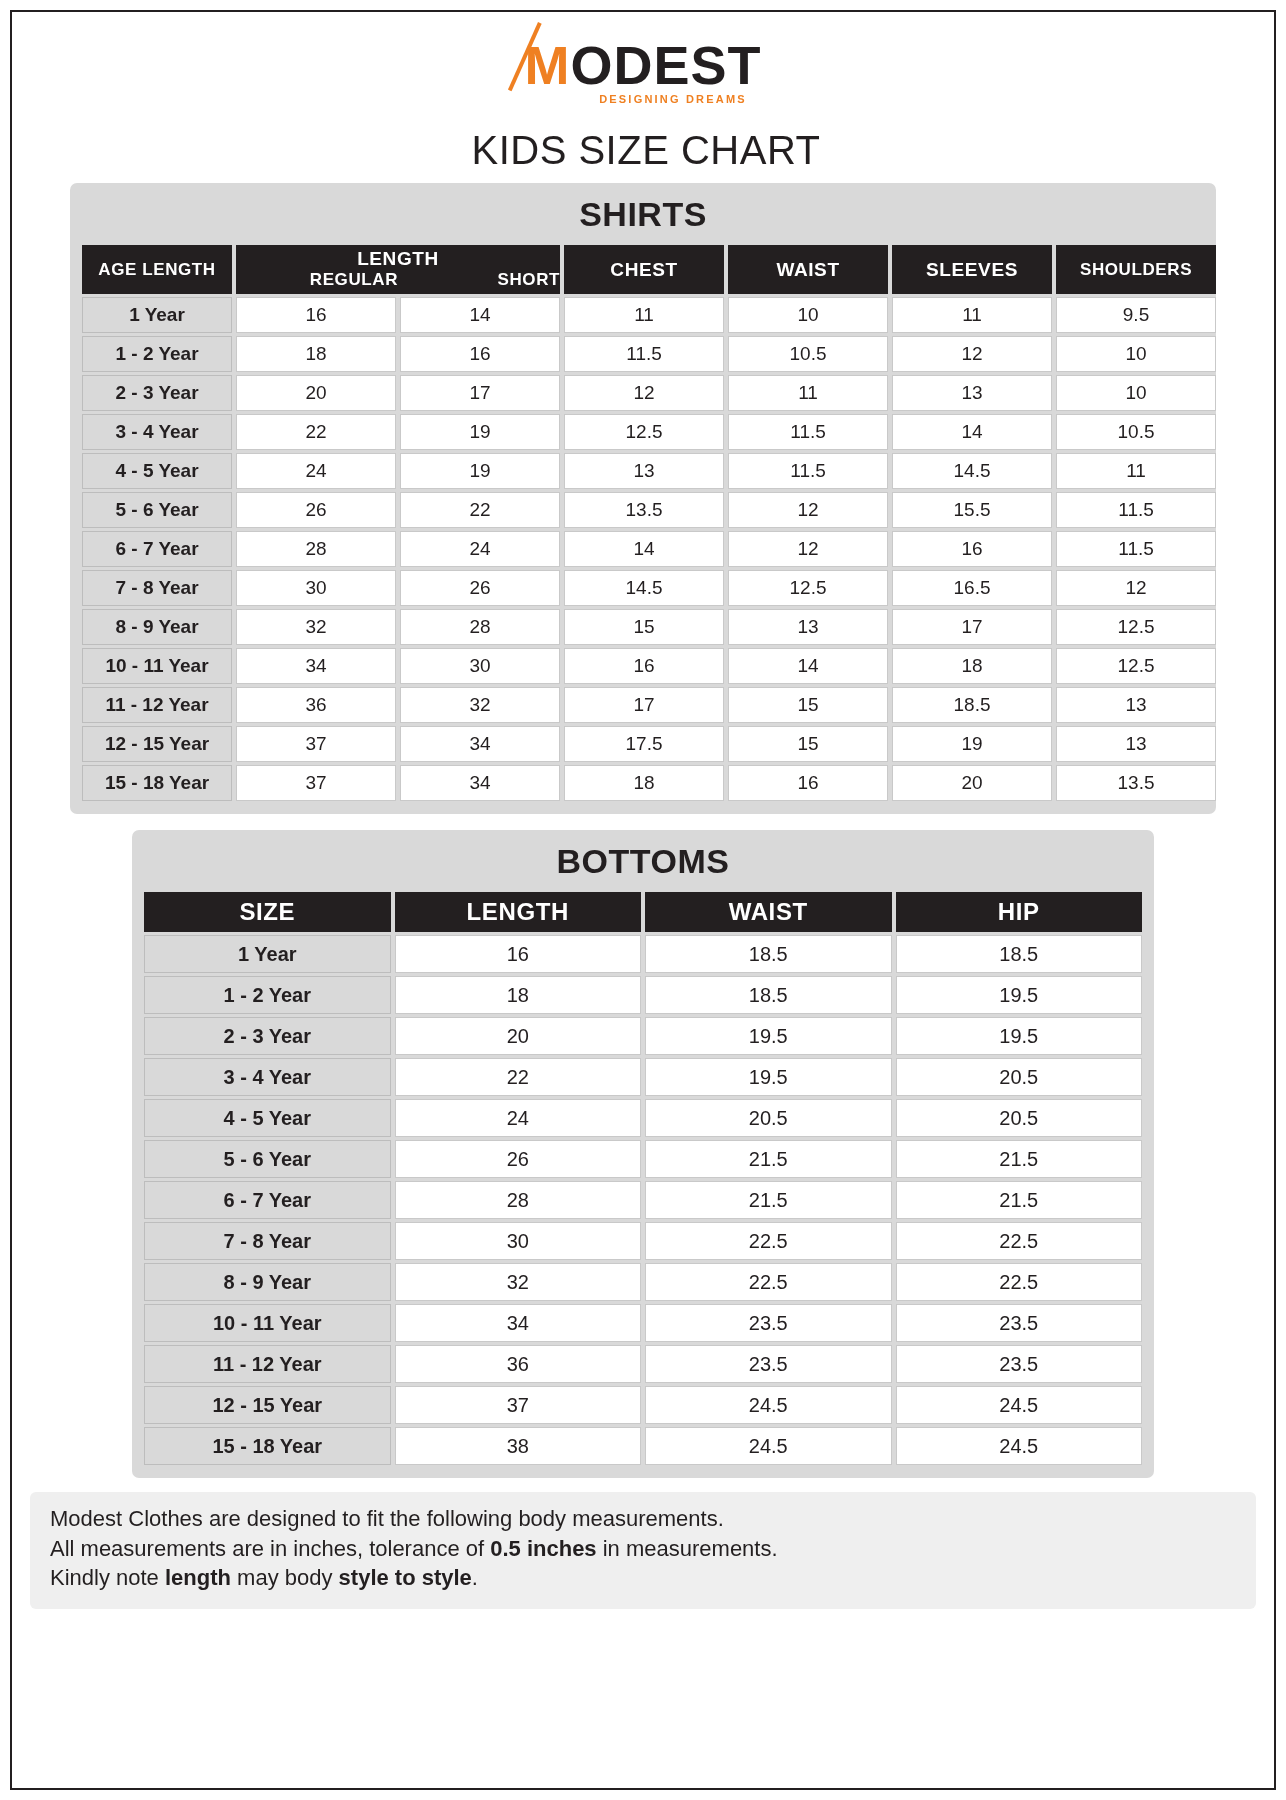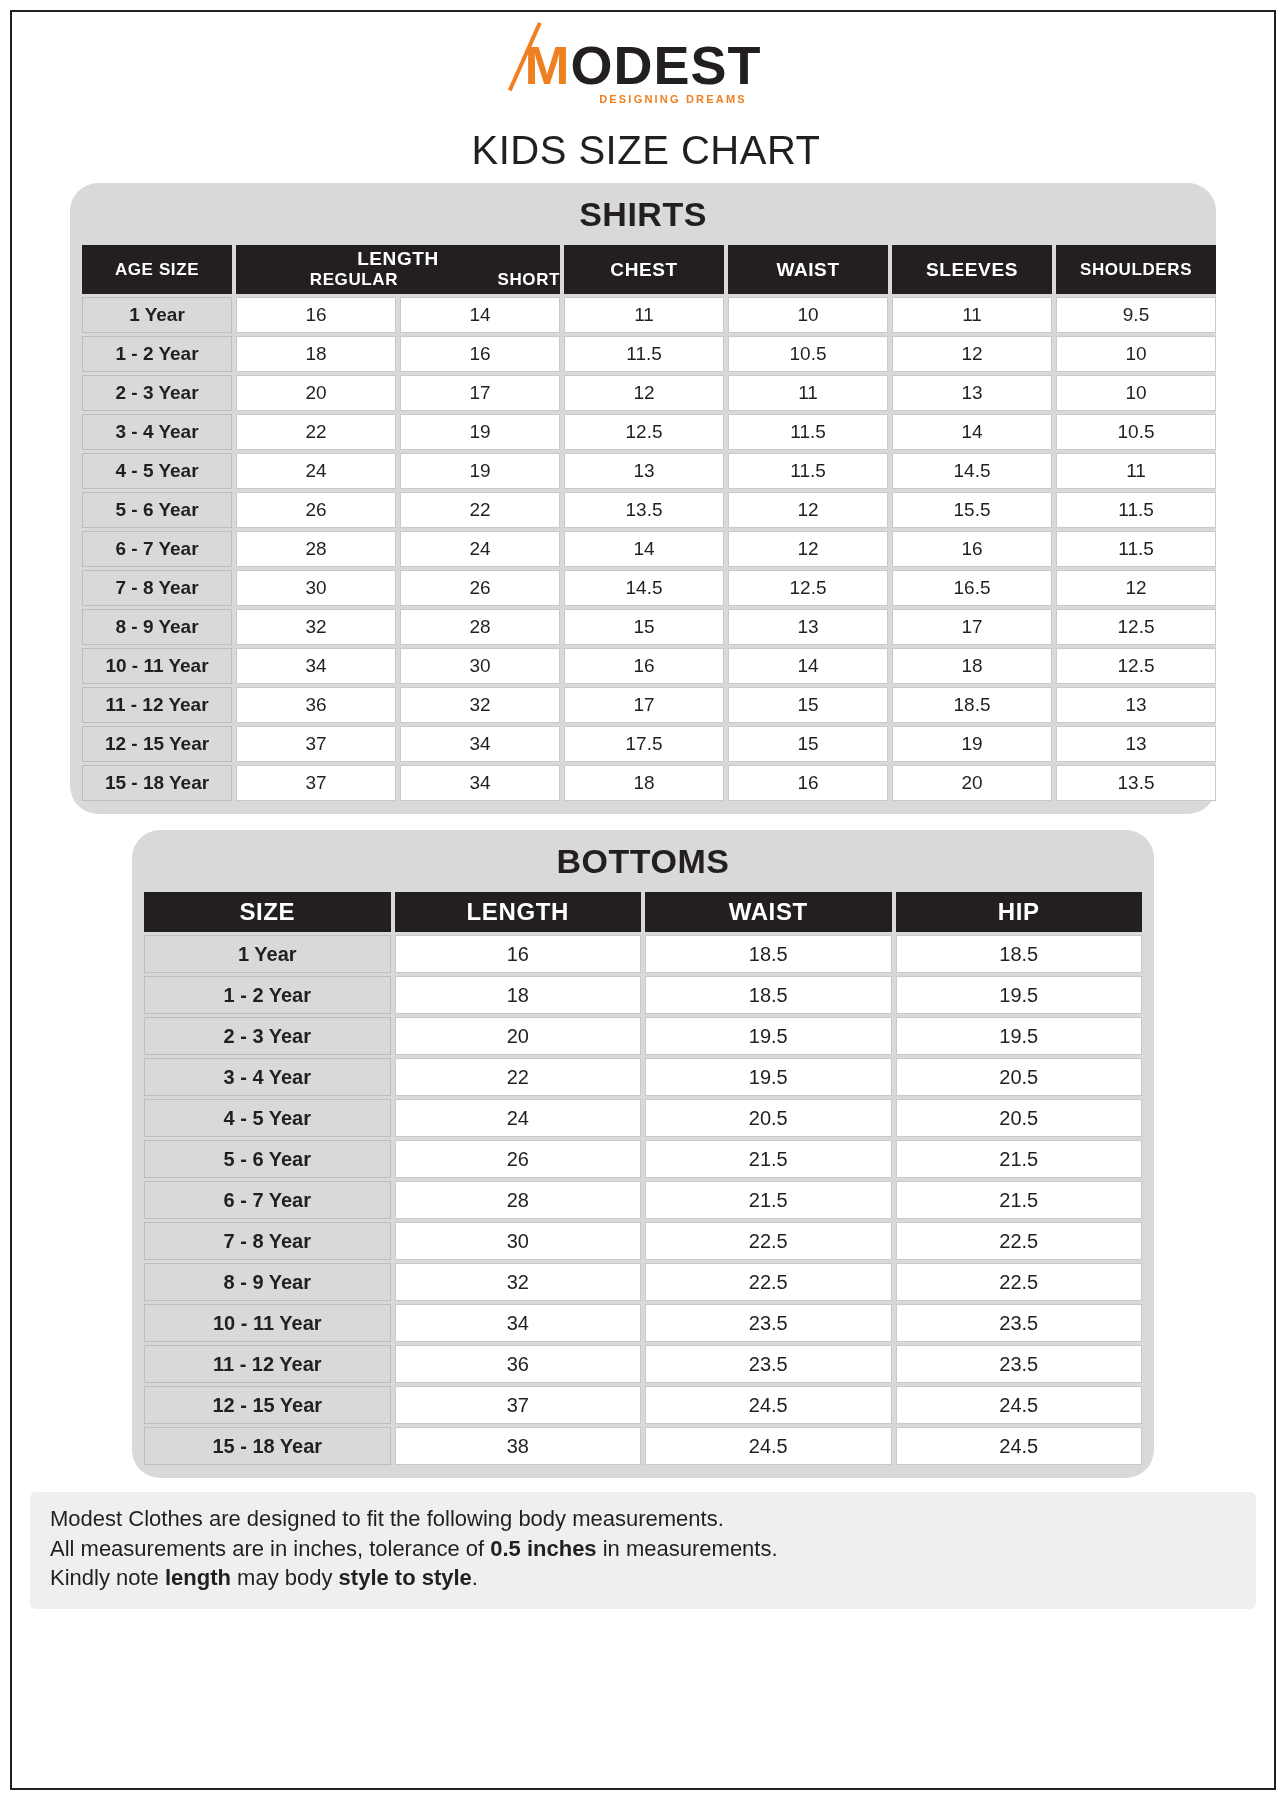--- a/index.html
+++ b/index.html
@@ -72,21 +72,21 @@
     font-size: 40px;
     font-weight: normal;
     letter-spacing: 0.5px;
     margin: 6px 0 10px 6px;
     color: #231f20;
   }
 
   
   .panel {
     background: #d9d9d9;
-    border-radius: 28px;
+    border-radius: 7px;
     padding: 8px 8px 10px 8px;
   }
   .panel-title {
     text-align: center;
     font-size: 34px;
     font-weight: bold;
     letter-spacing: 0.5px;
     color: #231f20;
     padding: 4px 0 8px 0;
   }
@@ -214,21 +214,21 @@
           <col class="ag">
             <col class="len">
             <col class="len">
           <col class="ot">
             <col class="ot">
             <col class="ot">
             <col class="ot">
         </colgroup>
         <tbody>
           <tr class="split-head">
-            <td rowspan="1" class="hcell small">AGE SIZE</td>
+            <td rowspan="1" class="hcell small">AGE LENGTH</td>
             <td colspan="2" style="padding:0">
               <div class="splitbox">
                 <div class="top">LENGTH</div>
                 <div class="bot">
                   <div>REGULAR</div>
                   <div>SHORT</div>
                 </div>
               </div>
             </td>
             <td class="hcell">CHEST</td>

